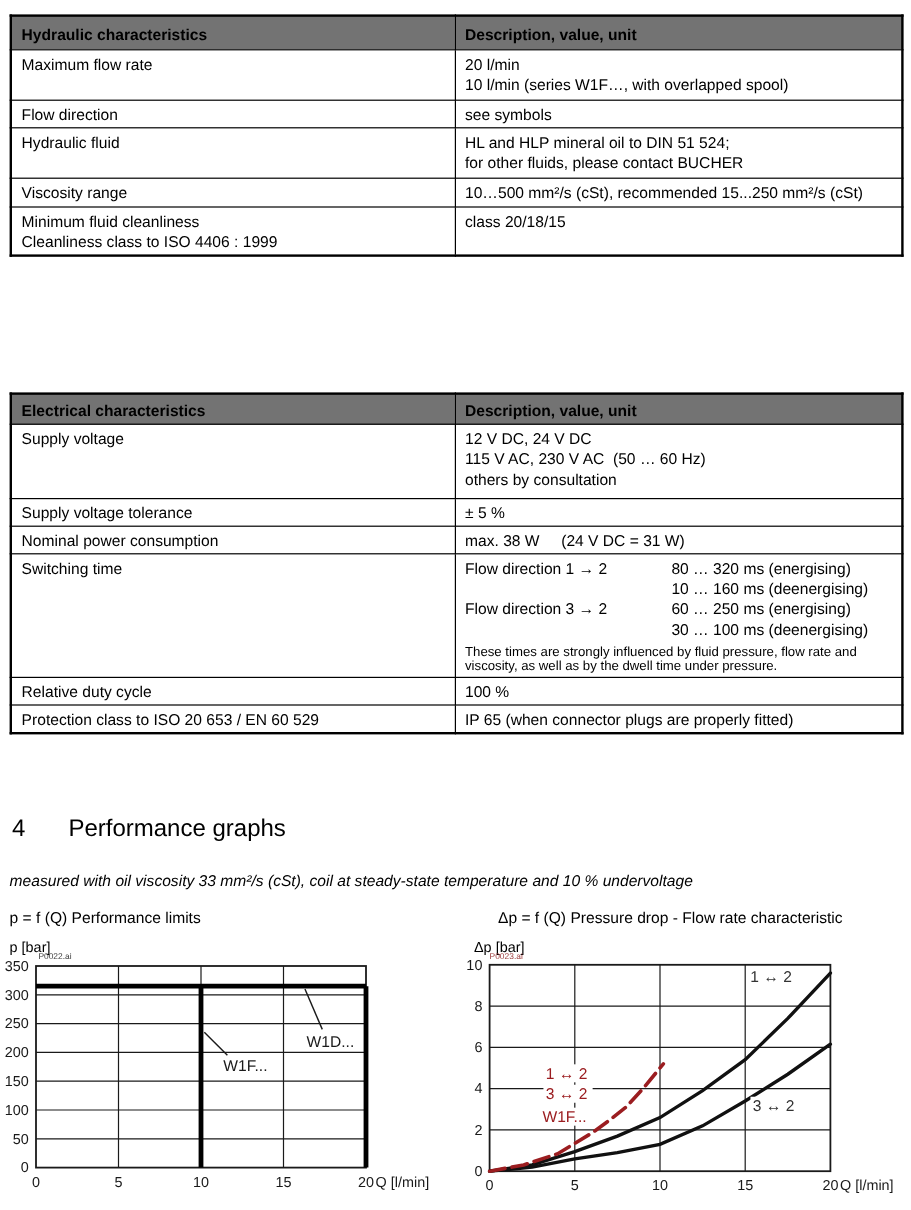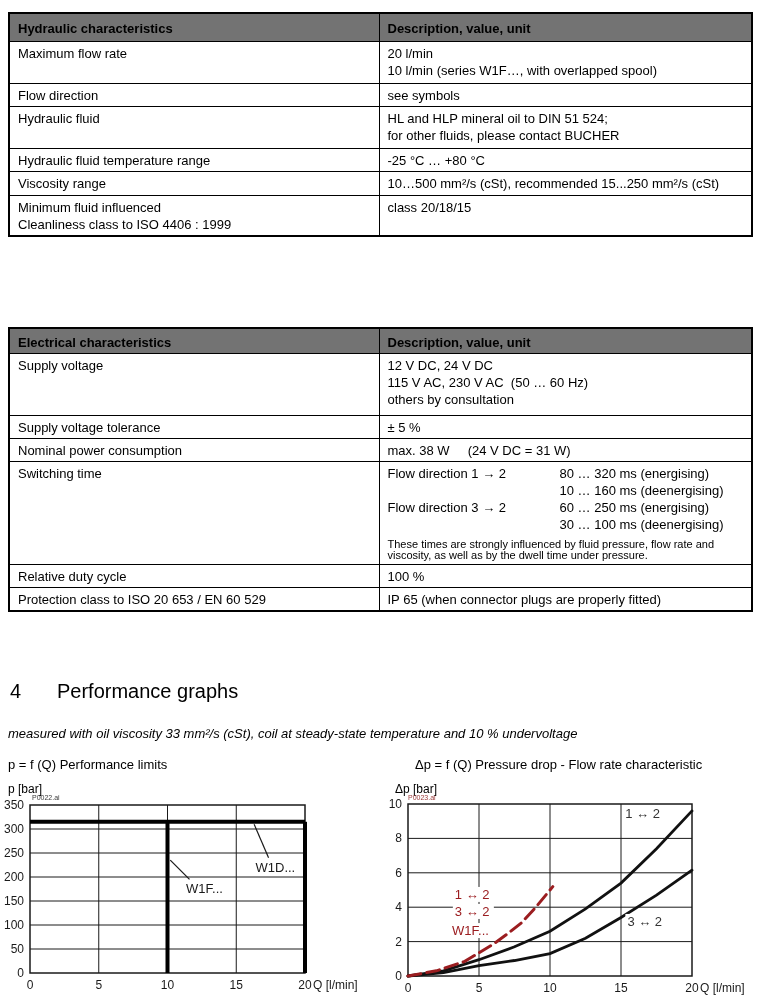--- a/index.html
+++ b/index.html
@@ -60,39 +60,31 @@
       </tr>
       <tr style="height:42px">
         <td>
             <div>Hydraulic fluid</div>
           </td>
         <td>
           <div>HL and HLP mineral oil to DIN 51 524;</div>
           <div>for other fluids, please contact BUCHER</div>
         </td>
       </tr>
-      <tr style="height:23px">
-        <td>
-            <div>Hydraulic fluid temperature range</div>
-          </td>
-        <td>
-            <div>-25 °C … +80 °C</div>
-          </td>
-      </tr>
       <tr style="height:24px">
         <td>
             <div>Viscosity range</div>
           </td>
         <td>
             <div>10…500 mm²/s (cSt), recommended 15...250 mm²/s (cSt)</div>
           </td>
       </tr>
       <tr style="height:41px">
         <td>
-          <div>Minimum fluid influenced</div>
+          <div>Minimum fluid cleanliness</div>
           <div>Cleanliness class to ISO 4406 : 1999</div>
         </td>
         <td>
             <div>class 20/18/15</div>
           </td>
       </tr>
     </tbody>
   </table>
 
   <table class="spec" style="top:327px">

